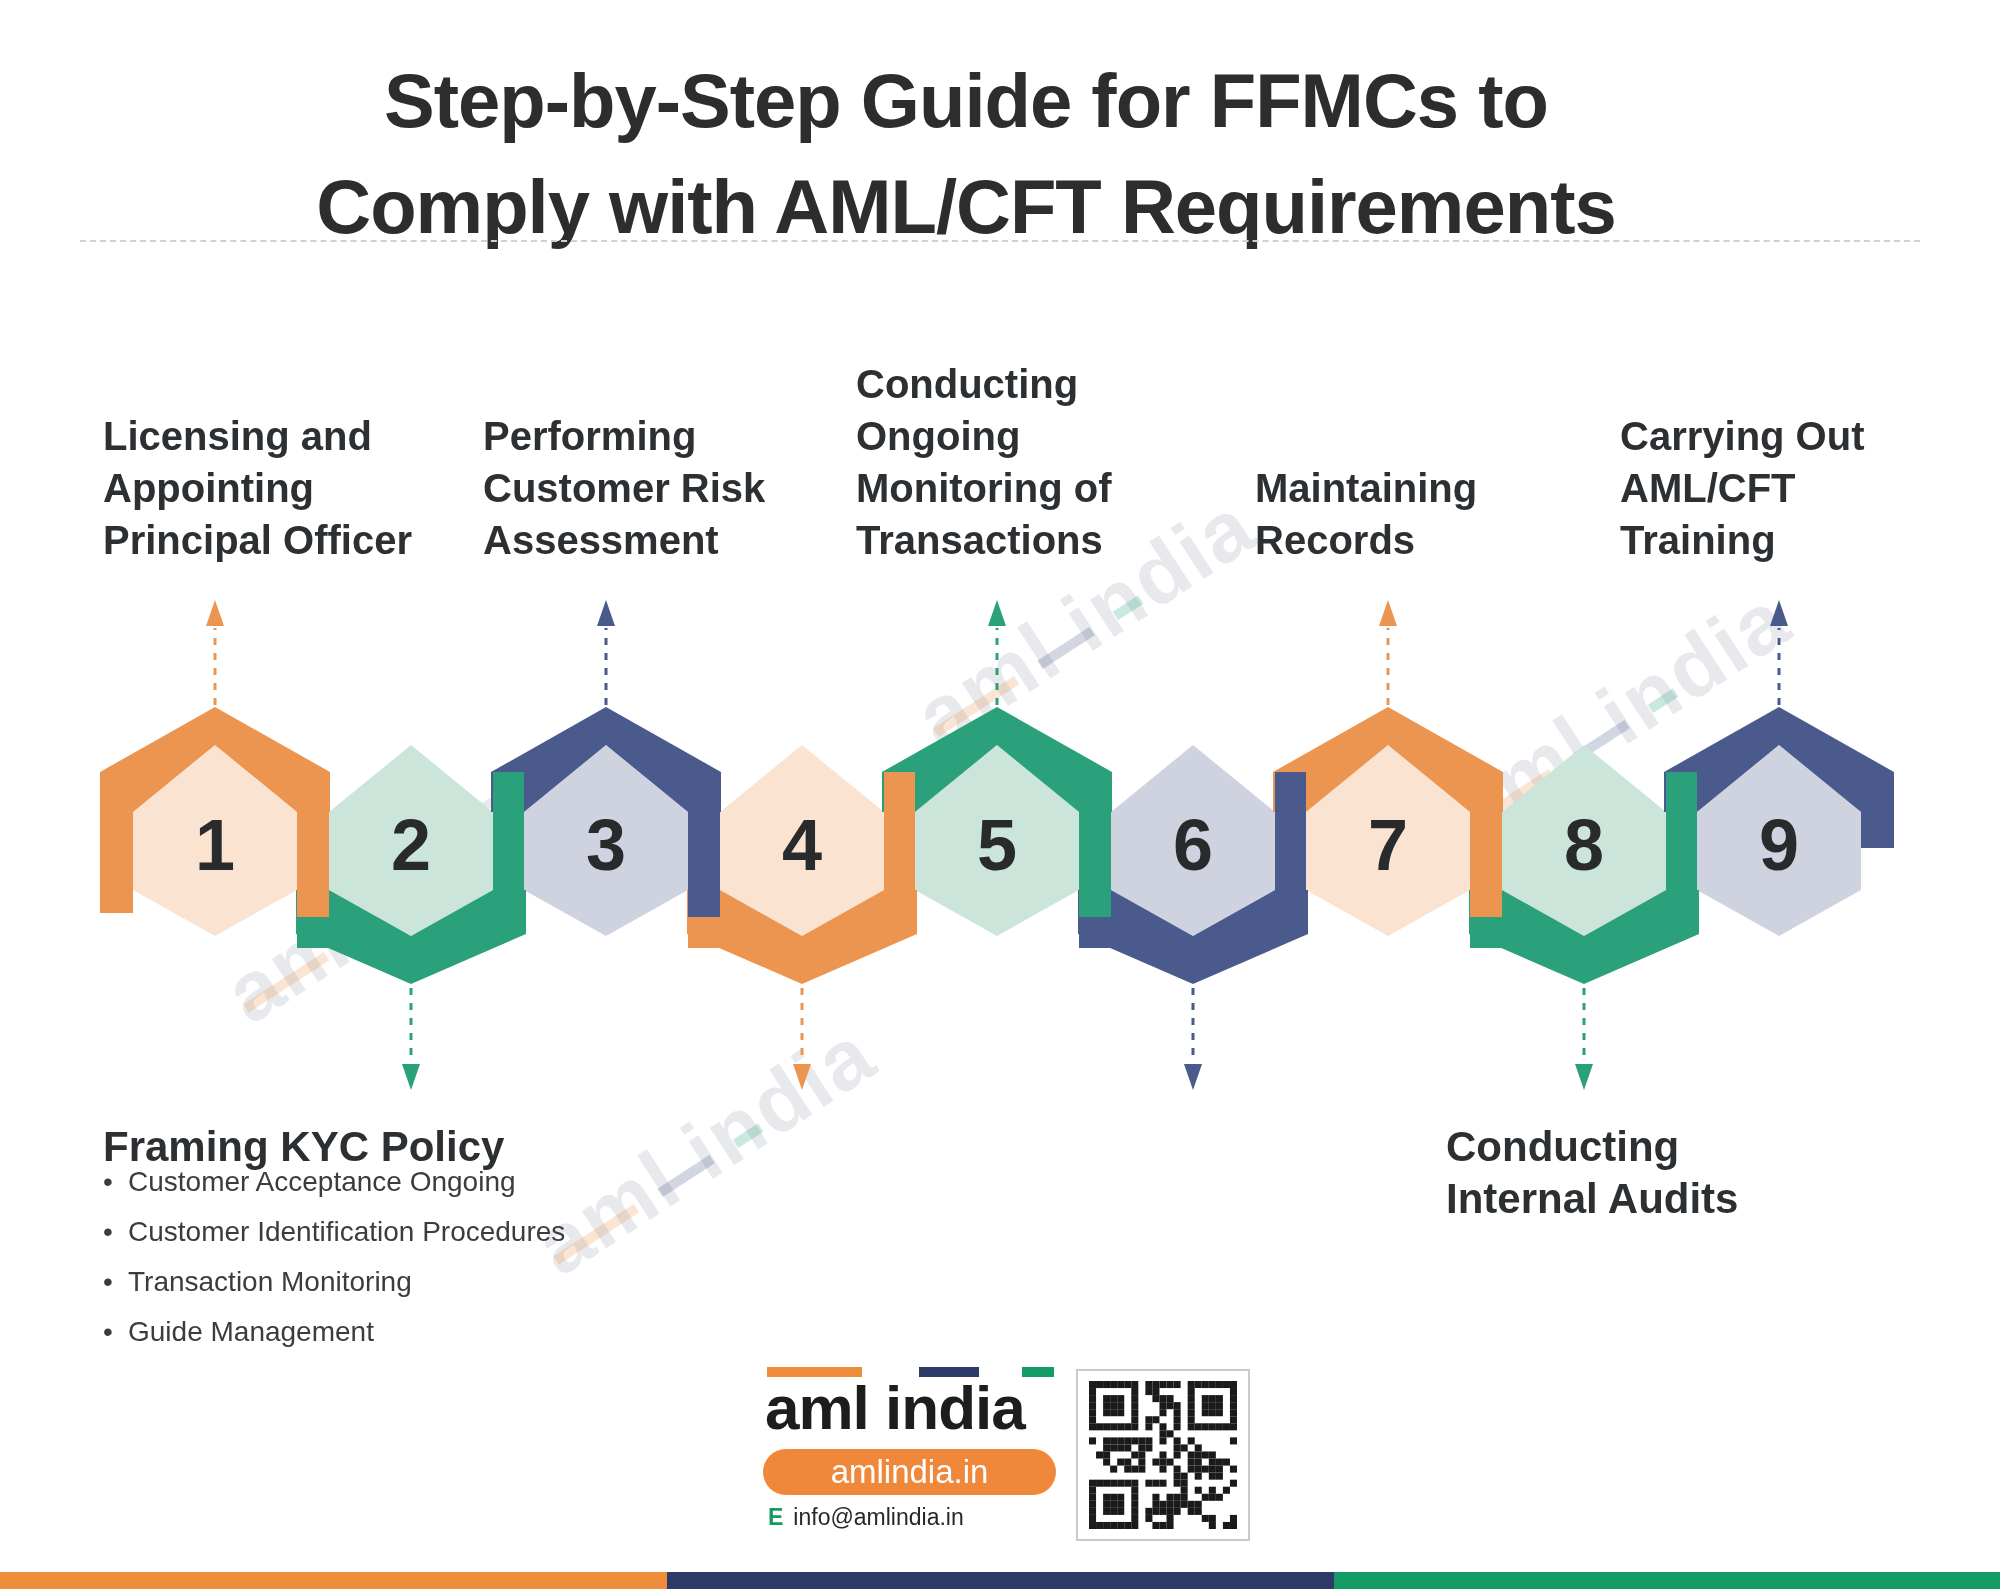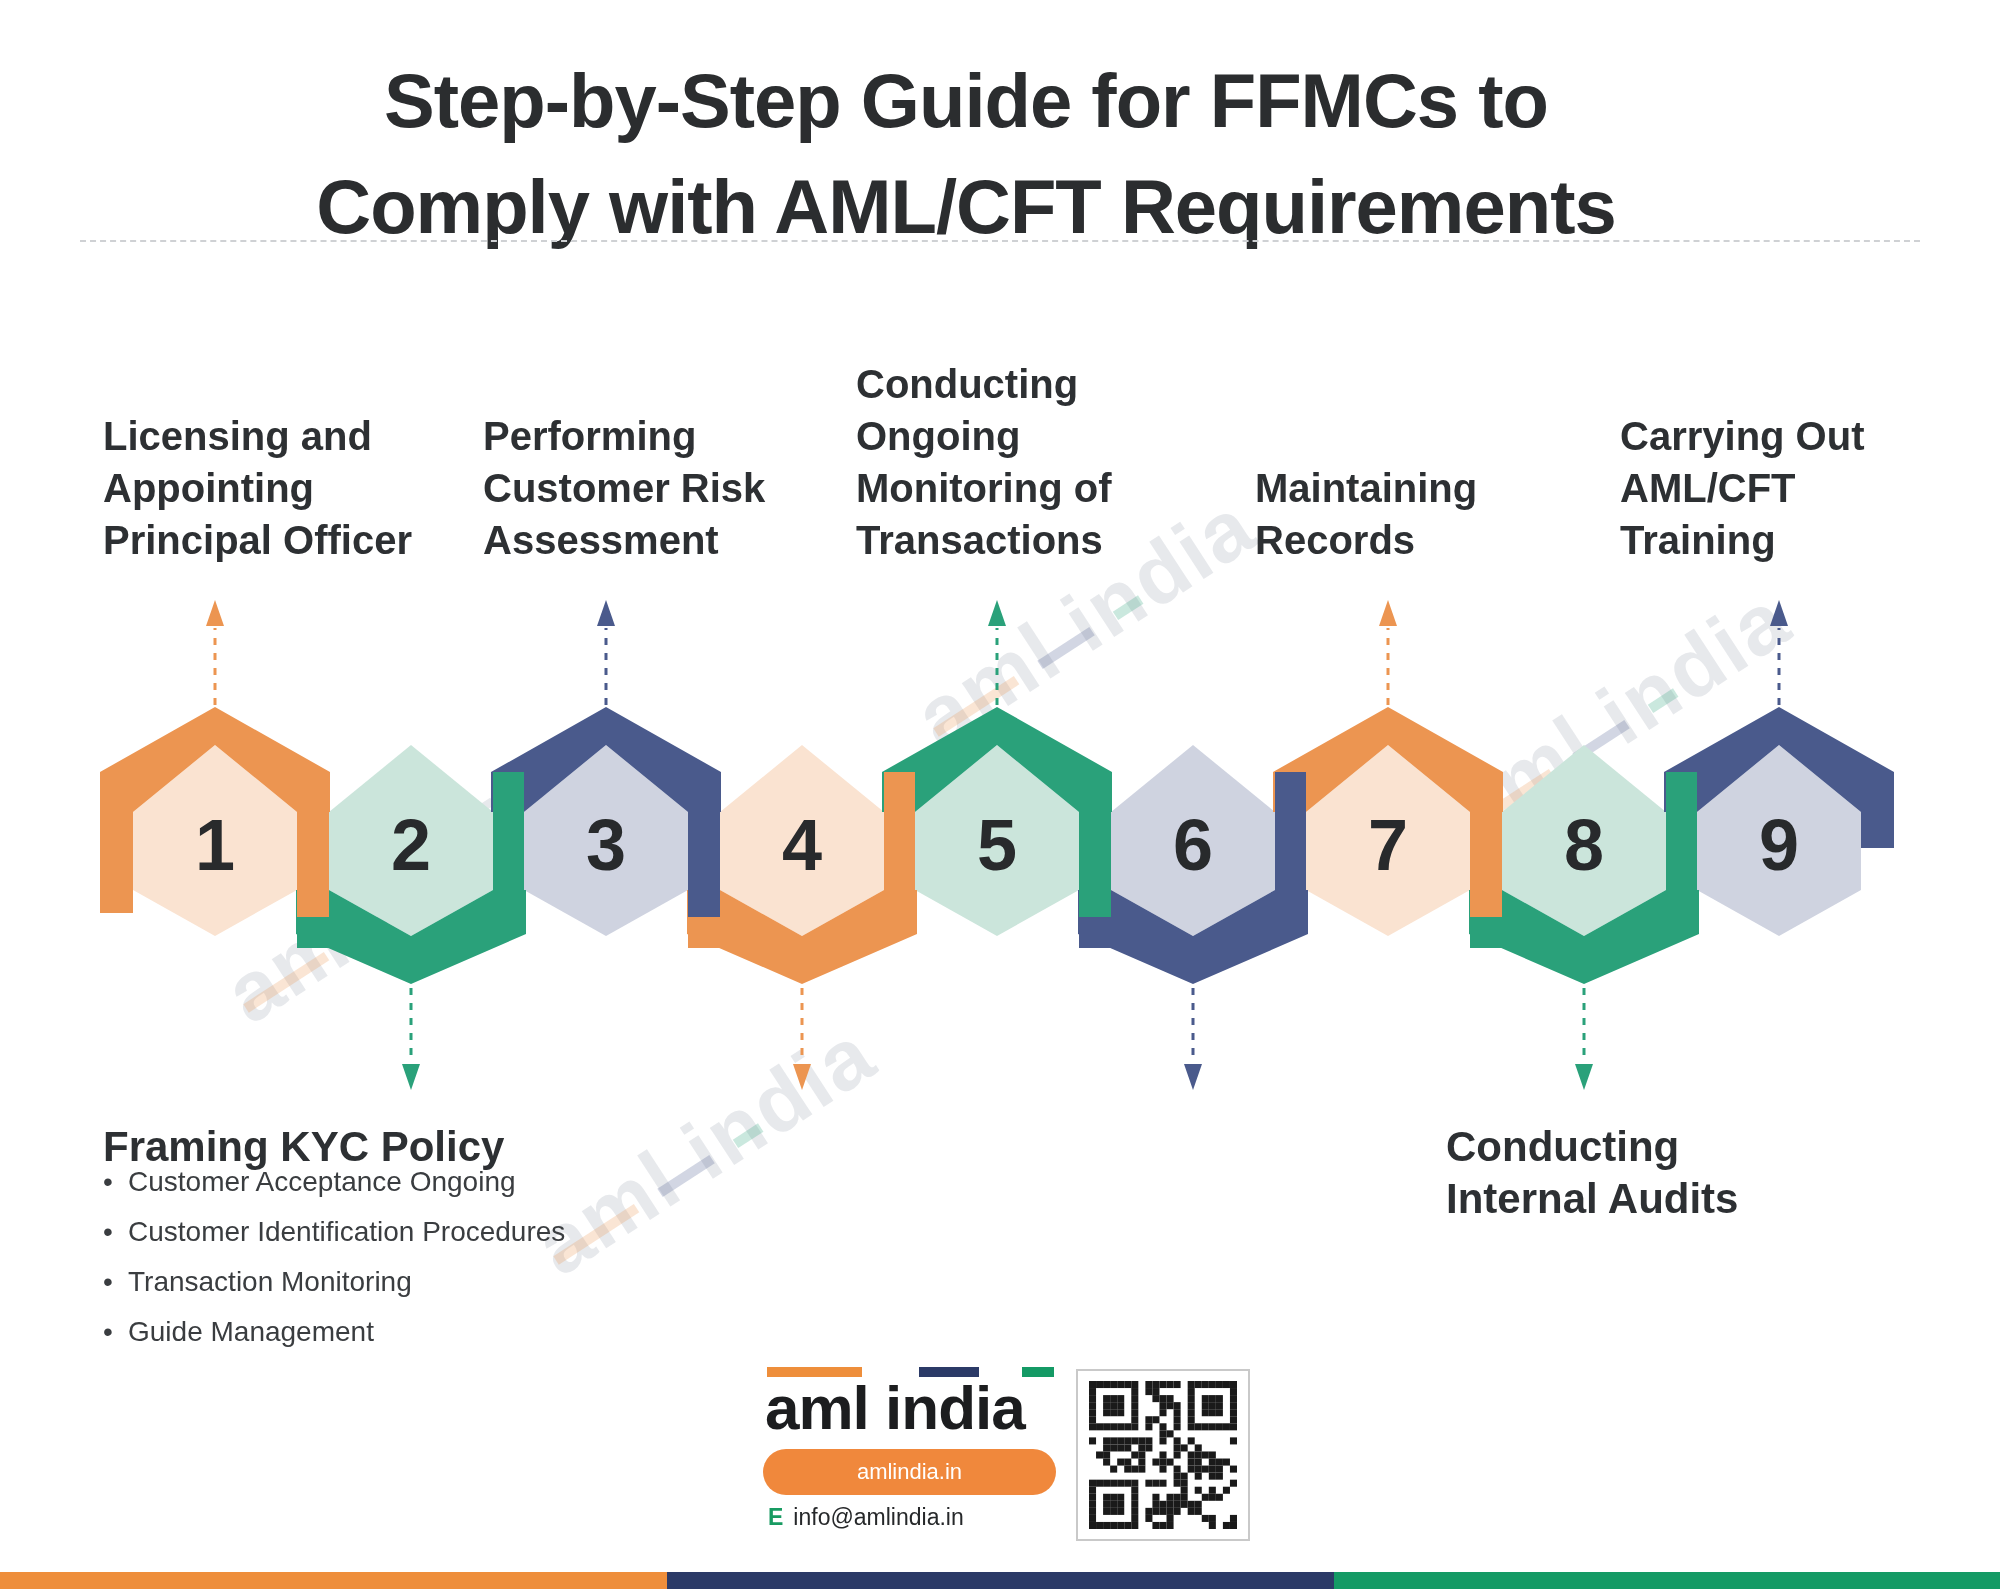--- a/index.html
+++ b/index.html
@@ -40,21 +40,21 @@
   .wm .b3{width:30px;background:rgba(42,161,122,.45);}
   
   .logo{position:absolute;left:765px;top:1367px;width:292px;}
   .logo .bars{position:relative;height:10px;}
   .logo .bars i{position:absolute;top:0;height:10px;}
   .logo .bar-o{left:2px;width:95px;background:#EE8E3B;}
   .logo .bar-n{left:154px;width:60px;background:#2B3A67;}
   .logo .bar-g{left:257px;width:32px;background:#149A65;}
   .logo .brand{font-size:62px;font-weight:700;letter-spacing:-1px;color:#1c1d1f;line-height:58px;margin-top:2px;}
   .pill{position:absolute;left:763px;top:1449px;width:293px;height:46px;background:#F0883C;
-        border-radius:23px;color:#ffffff;font-size:22px;line-height:46px;text-align:center;}
+        border-radius:23px;color:#ffffff;font-size:33px;line-height:46px;text-align:center;}
   .email{position:absolute;left:768px;top:1504px;font-size:23px;color:#26282a;}
   .email .e{color:#189B62;font-weight:700;margin-right:10px;}
   .qrbox{position:absolute;left:1076px;top:1369px;width:174px;height:172px;background:#ffffff;
          border:2px solid #c9c9c9;box-sizing:border-box;display:flex;align-items:center;justify-content:center;}
   .bottombar{position:absolute;left:0;top:1572px;width:2000px;height:17px;display:flex;}
   .bottombar i{height:17px;}
   .bb-o{width:667px;background:#EE8E3B;}
   .bb-n{width:667px;background:#2B3A67;}
   .bb-g{width:666px;background:#149A65;}
 </style>

